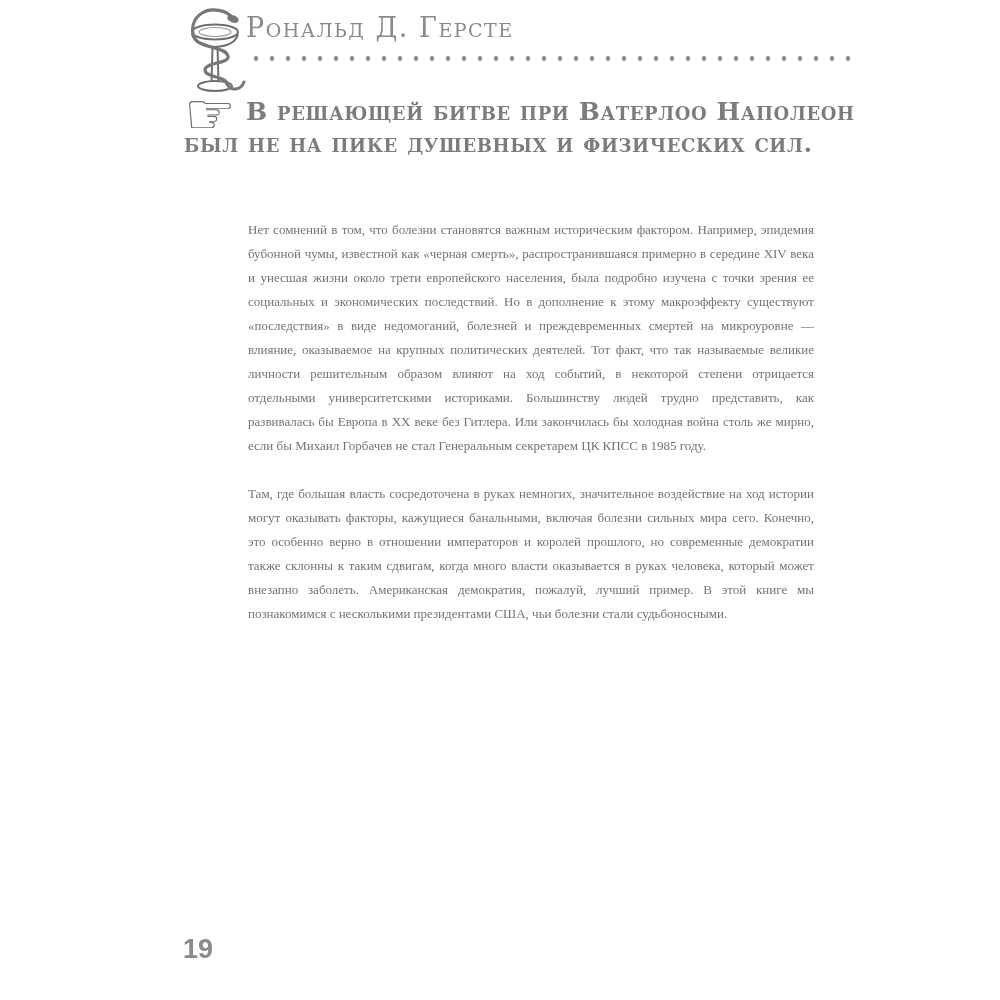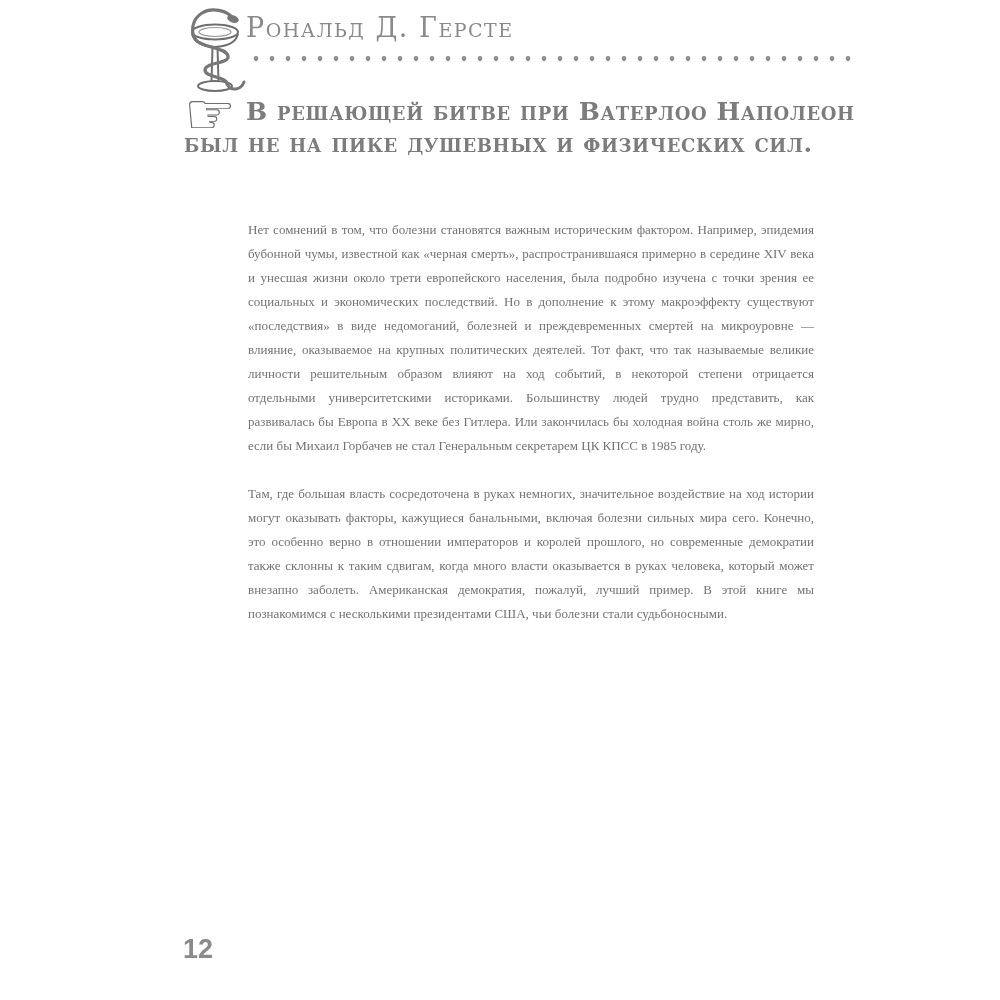--- a/index.html
+++ b/index.html
@@ -129,15 +129,15 @@
   <div class="author-name">Рональд Д. Герсте</div>
   <div class="dotted-divider"></div>
 
   <div class="callout"><span class="manicule">☞</span><span>В решающей битве при Ватерлоо Наполеон был не на пике душевных и физических сил.</span></div>
 
   <div class="body-text">
     <p>Нет сомнений в том, что болезни становятся важным историческим фактором. Например, эпидемия бубонной чумы, известной как «черная смерть», распространившаяся примерно в середине XIV века и унесшая жизни около трети европейского населения, была подробно изучена с точки зрения ее социальных и экономических последствий. Но в дополнение к этому макроэффекту существуют «последствия» в виде недомоганий, болезней и преждевременных смертей на микроуровне — влияние, оказываемое на крупных политических деятелей. Тот факт, что так называемые великие личности решительным образом влияют на ход событий, в некоторой степени отрицается отдельными университетскими историками. Большинству людей трудно представить, как развивалась бы Европа в XX веке без Гитлера. Или закончилась бы холодная война столь же мирно, если бы Михаил Горбачев не стал Генеральным секретарем ЦК КПСС в 1985 году.</p>
     <p>Там, где большая власть сосредоточена в руках немногих, значительное воздействие на ход истории могут оказывать факторы, кажущиеся банальными, включая болезни сильных мира сего. Конечно, это особенно верно в отношении императоров и королей прошлого, но современные демократии также склонны к таким сдвигам, когда много власти оказывается в руках человека, который может внезапно заболеть. Американская демократия, пожалуй, лучший пример. В этой книге мы познакомимся с несколькими президентами США, чьи болезни стали судьбоносными.</p>
   </div>
 
-  <div class="page-number">12</div>
+  <div class="page-number">19</div>
 
 </div>
 
 </body></html>

